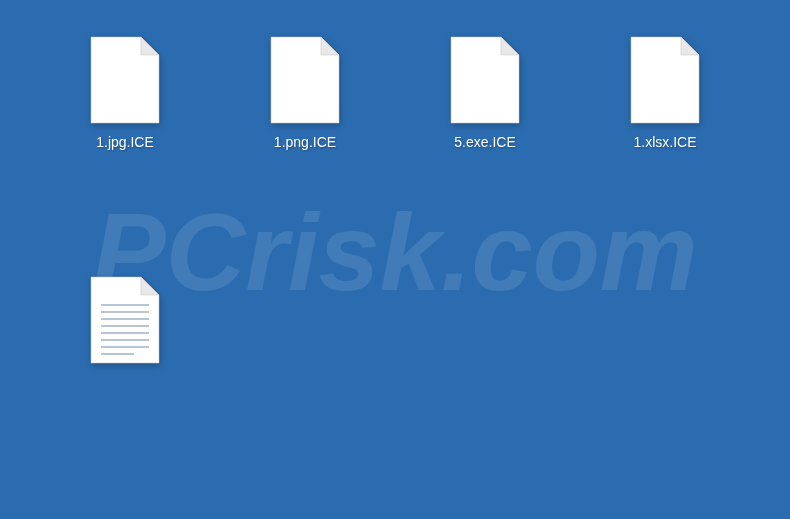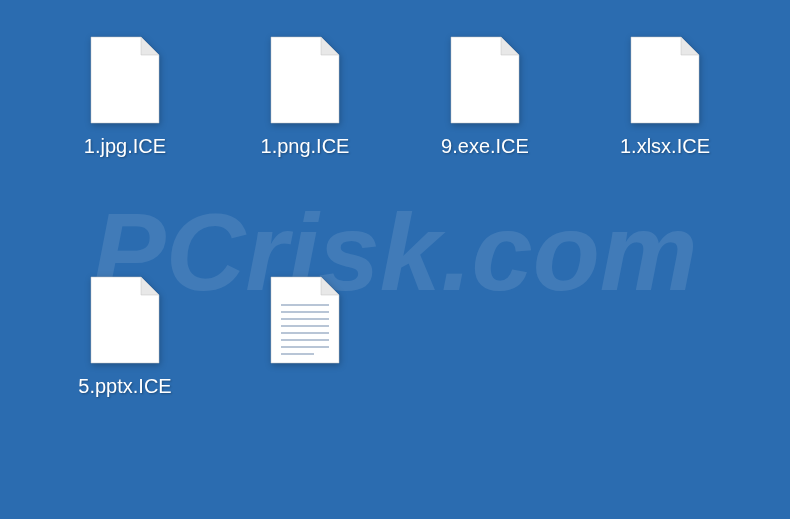--- a/index.html
+++ b/index.html
@@ -40,21 +40,21 @@
       position: relative;
       margin-bottom: 8px;
     }
     .file-icon svg {
       width: 100%;
       height: 100%;
       filter: drop-shadow(1px 2px 3px rgba(0,0,0,0.25));
     }
     .file-label {
       color: #ffffff;
-      font-size: 20px;
+      font-size: 14px;
       text-align: center;
       line-height: 1.3;
       text-shadow: 1px 1px 2px rgba(0,0,0,0.3);
       max-width: 150px;
       word-wrap: break-word;
     }
     .watermark {
       position: absolute;
       top: 50%;
       left: 50%;
@@ -93,42 +93,33 @@
     <div class="file-label">1.png.ICE</div>
   </div>
 
   <div class="file-item">
     <div class="file-icon">
       <svg viewBox="0 0 72 90">
         <path d="M 2 2 L 52 2 L 70 20 L 70 88 L 2 88 Z" fill="#ffffff" stroke="#c0c0c0" stroke-width="0.5"></path>
         <path d="M 52 2 L 52 20 L 70 20 Z" fill="#e8e8e8" stroke="#c0c0c0" stroke-width="0.5"></path>
       </svg>
     </div>
-    <div class="file-label">9.exe.ICE</div>
+    <div class="file-label">5.exe.ICE</div>
   </div>
 
   <div class="file-item">
     <div class="file-icon">
       <svg viewBox="0 0 72 90">
         <path d="M 2 2 L 52 2 L 70 20 L 70 88 L 2 88 Z" fill="#ffffff" stroke="#c0c0c0" stroke-width="0.5"></path>
         <path d="M 52 2 L 52 20 L 70 20 Z" fill="#e8e8e8" stroke="#c0c0c0" stroke-width="0.5"></path>
       </svg>
     </div>
     <div class="file-label">1.xlsx.ICE</div>
   </div>
 
-  <div class="file-item">
-    <div class="file-icon">
-      <svg viewBox="0 0 72 90">
-        <path d="M 2 2 L 52 2 L 70 20 L 70 88 L 2 88 Z" fill="#ffffff" stroke="#c0c0c0" stroke-width="0.5"></path>
-        <path d="M 52 2 L 52 20 L 70 20 Z" fill="#e8e8e8" stroke="#c0c0c0" stroke-width="0.5"></path>
-      </svg>
-    </div>
-    <div class="file-label">5.pptx.ICE</div>
-  </div>
 
 
   <div class="file-item">
     <div class="file-icon">
       <svg viewBox="0 0 72 90">
         <path d="M 2 2 L 52 2 L 70 20 L 70 88 L 2 88 Z" fill="#ffffff" stroke="#c0c0c0" stroke-width="0.5"></path>
         <path d="M 52 2 L 52 20 L 70 20 Z" fill="#e8e8e8" stroke="#c0c0c0" stroke-width="0.5"></path>
         <line x1="12" y1="30" x2="60" y2="30" stroke="#b8c5d6" stroke-width="2"></line>
         <line x1="12" y1="37" x2="60" y2="37" stroke="#b8c5d6" stroke-width="2"></line>
         <line x1="12" y1="44" x2="60" y2="44" stroke="#b8c5d6" stroke-width="2"></line>

